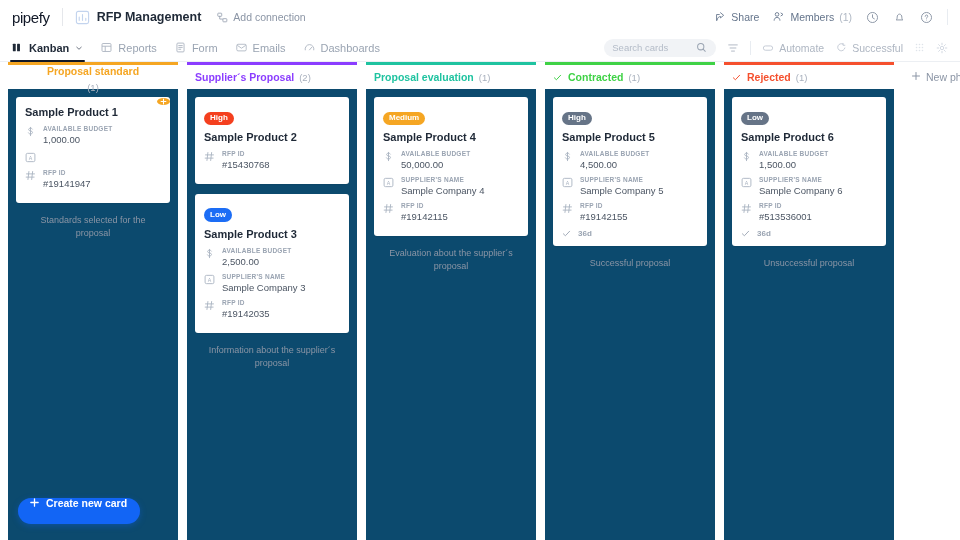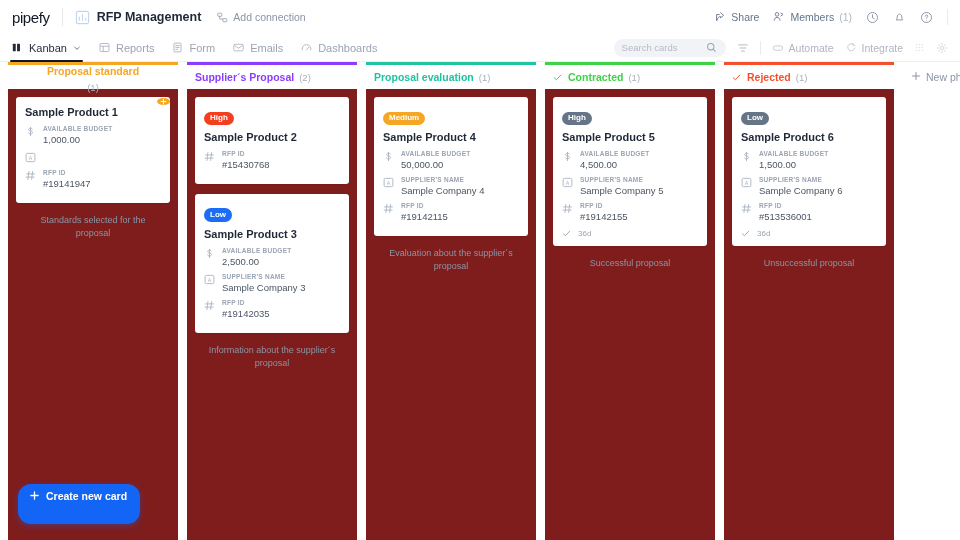--- a/index.html
+++ b/index.html
@@ -47,21 +47,21 @@
     background: #fff;
   }
   .nav-item {
     display: flex; align-items: center; gap: 6px;
     font-size: 11px; color: #9aa4b2;
     margin-right: 18px;
     height: 28px;
     cursor: pointer;
     position: relative;
   }
-  .nav-item.active { color: #1f2937; font-weight: 400; }
+  .nav-item.active { color: #1f2937; font-weight: 700; }
   .nav-item.active:after {
     content:""; position:absolute; left:-2px; right:-2px; bottom:0;
     height:2px; background:#111827; border-radius:2px;
   }
   .nav-right {
     margin-left: auto; display: flex; align-items: center; gap: 11px;
   }
   .search-box {
     display:flex; align-items:center; gap:6px;
     background:#f1f3f6; border-radius: 11px;
@@ -108,21 +108,21 @@
   .col-check { font-size: 10px; margin-right:1px; }
   .col-add {
     margin-left:auto;
     width: 13px; height: 13px; border-radius: 50%;
     display:flex; align-items:center; justify-content:center;
     color:#fff; font-size:10px; line-height:1;
     cursor:pointer;
   }
   .col-body {
     flex: 1;
-    background: #7f1d1d;
+    background: #0c4a6e;
     padding: 8px 8px 0 8px;
     overflow: hidden;
   }
 
   
   .card {
     background:#fff;
     border-radius: 3px;
     padding: 9px 9px 8px 9px;
     box-shadow: 0 1px 1px rgba(0,0,0,0.06);
@@ -148,21 +148,21 @@
   }
   .field-body { flex:1; min-width:0; }
   .field-label {
     font-size: 6.5px; font-weight:700; letter-spacing:0.25px;
     color:#9aa4b2; text-transform: uppercase;
     margin-bottom: 2px;
   }
   .field-value { font-size: 9.5px; color:#4b5563; }
   .due {
     display:flex; align-items:flex-end; gap:7px;
-    font-size: 8px; color:#9aa4b2; font-weight:400;
+    font-size: 8px; color:#9aa4b2; font-weight:700;
     margin-top: 7px;
   }
   .col-note {
     text-align:center;
     font-size: 9px; color:#8b95a5;
     padding: 11px 10px 0 10px;
     line-height: 1.45;
   }
   .card-gap { height: 10px; }
 
@@ -174,21 +174,21 @@
     display:flex; align-items:flex-start; gap:5px;
     font-size: 10.5px; color:#8b95a5;
     white-space: nowrap;
     cursor:pointer;
   }
 
   
   .fab {
     position:absolute;
     left: 18px; bottom: 16px;
-    height: 40px;
+    height: 26px;
     background:#1265f5;
     border-radius: 13px;
     display:flex; align-items:center; gap:6px;
     padding: 0 13px 17px 11px;
     color:#fff; font-size:10.5px; font-weight:700;
     box-shadow: 0 2px 6px rgba(18,101,245,0.35);
     cursor:pointer;
     z-index: 5;
   }
   svg { display:block; }
@@ -340,21 +340,21 @@
       </span>
       <span>Automate</span>
     </div>
     <div class="nav-btn">
       <span>
         <svg width="12" height="12" viewBox="0 0 14 14" fill="none" stroke="#c3cad4" stroke-width="1.1">
           <path d="M9.4 2.4a4.2 4.2 0 1 0 2.1 4.6" stroke-linecap="round"></path>
           <path d="M9.3 1.6v2.2h2.2" stroke-linecap="round" stroke-linejoin="round"></path>
         </svg>
       </span>
-      <span>Integrate</span>
+      <span>Successful</span>
     </div>
     <span>
       <svg width="11" height="11" viewBox="0 0 13 13" fill="#dfe4ea">
         <circle cx="3" cy="3" r="0.95"></circle>
           <circle cx="6.5" cy="3" r="0.95"></circle>
           <circle cx="10" cy="3" r="0.95"></circle>
         <circle cx="3" cy="6.5" r="0.95"></circle>
           <circle cx="6.5" cy="6.5" r="0.95"></circle>
           <circle cx="10" cy="6.5" r="0.95"></circle>
         <circle cx="3" cy="10" r="0.95"></circle>

